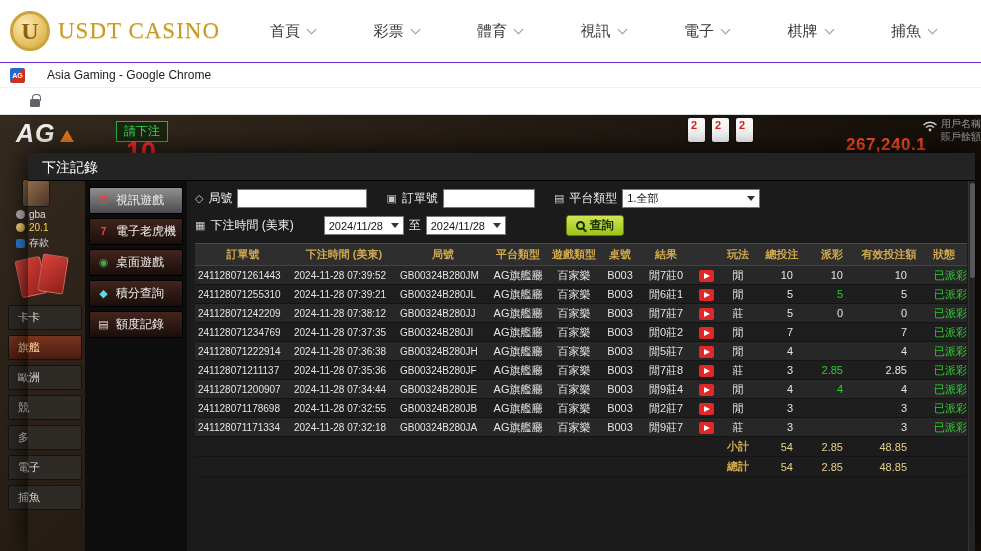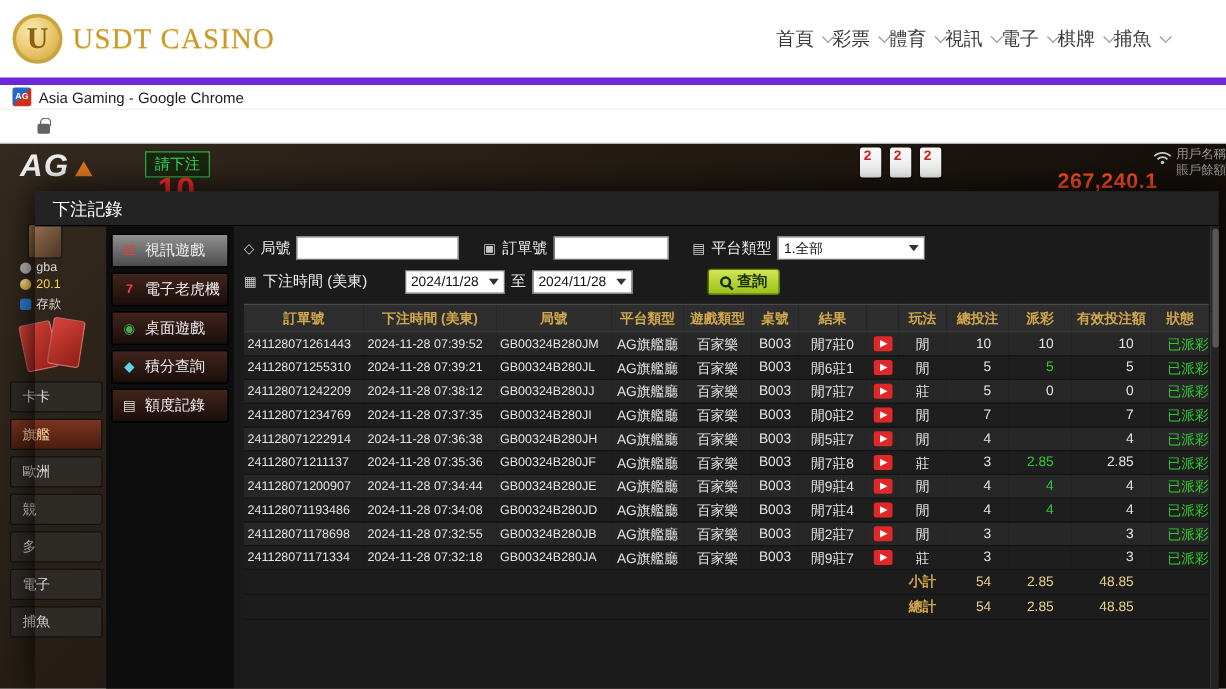--- a/index.html
+++ b/index.html
@@ -7,28 +7,28 @@
   body{font-family:"Liberation Sans",sans-serif;background:#fff}
 
   
   .site-header{height:62px;background:#fff;display:flex;align-items:center;padding:0 10px}
   .logo{display:flex;align-items:center;gap:8px;width:225px;cursor:pointer}
   .logo-emblem{width:40px;height:40px;border-radius:50%;border:3px solid #caa43c;color:#8a6212;
     font-family:"Liberation Serif",serif;font-weight:bold;font-size:24px;display:flex;align-items:center;
     justify-content:center;background:radial-gradient(circle at 35% 30%,#fbe9b0,#e6c163 60%,#caa43c)}
   .logo-text{font-family:"Liberation Serif",serif;font-weight:normal;font-size:23px;letter-spacing:1px;color:#c9992b;
     text-shadow:0 1px 0 #f2d98a}
-  .site-nav{flex:1;display:flex;justify-content:flex-end;padding:0 35px}
+  .site-nav{flex:1;display:flex;justify-content:space-between;padding:0 35px}
   .nav-item{display:flex;align-items:center;gap:8px;font-size:15px;color:#3a3a3a;cursor:pointer}
   .chev{width:7px;height:7px;border-right:1.5px solid #9a9a9a;border-bottom:1.5px solid #9a9a9a;
     transform:rotate(45deg);margin-top:-4px}
 
   
-  .chrome-titlebar{height:25px;background:#fff;border-top:6px solid #6d28d9;display:flex;align-items:center;
-    gap:6px;padding:0 10px}
+  .chrome-titlebar{height:25px;background:#fff;border-top:1px solid #6d28d9;display:flex;align-items:center;
+    gap:22px;padding:0 10px}
   .favicon{width:15px;height:15px;border-radius:2px;background:linear-gradient(135deg,#2668c8 50%,#d03018 50%);
     color:#fff;font-size:7px;font-weight:bold;display:flex;align-items:center;justify-content:center}
   .window-title{font-size:12px;color:#1d1d1d}
   .chrome-addressbar{height:28px;background:#fff;border-bottom:1px solid #dcdcdc;border-top:1px solid #f0f0f0;
     display:flex;align-items:center;gap:11px;padding:0 12px 0 30px}
   .lock-icon{position:relative;width:10px;height:8px;background:#5f6368;border-radius:1.5px;margin-top:4px}
   .lock-icon::before{content:"";position:absolute;top:-5px;left:1.5px;width:7px;height:6px;
     border:1.5px solid #5f6368;border-bottom:none;border-radius:4px 4px 0 0}
   .url{font-size:13px;color:#202124;cursor:text}
 
@@ -77,21 +77,21 @@
   .mi-table{color:#3fae4a}.mi-diamond{color:#59d8e8}.mi-doc{color:#ddd}
   .content{flex:1;padding:8px 8px;background:#1b1b1b}
 
   .filter-row{display:flex;align-items:center;gap:5px;margin-bottom:7px;color:#eee;font-size:12px}
   .f-icon{color:#c8c8c8;font-size:11px}
   .f-input{height:19px;background:#fff;border:1px solid #777;font-size:11px;padding:0 3px}
   .inp-round{width:130px}
   .inp-order{width:92px}
   .f-select,.f-date{height:19px;background:#fff;border:1px solid #777;color:#111;font-size:11px;display:flex;
     align-items:center;justify-content:space-between;padding:0 4px;cursor:pointer}
-  .f-select{width:118px}
+  .f-select{width:138px}
   .f-date{width:80px}
   .dd-arrow{width:0;height:0;border-left:4px solid transparent;border-right:4px solid transparent;border-top:5px solid #333}
   .ml14{margin-left:14px}.ml25{margin-left:25px}.ml55{margin-left:55px}
   .search-btn{height:21px;padding:0 9px;display:flex;align-items:center;gap:5px;cursor:pointer;
     background:linear-gradient(180deg,#d3e455,#9cc21c);border:1px solid #647f00;border-radius:3px;
     color:#173000;font-size:12px;font-weight:bold}
   .mag-icon{position:relative;width:9px;height:9px;border:2px solid #173000;border-radius:50%;flex:none}
   .mag-icon::after{content:"";position:absolute;right:-4px;bottom:-3px;width:5px;height:2px;background:#173000;transform:rotate(45deg)}
 
   .bet-table{width:100%;border-collapse:collapse;table-layout:fixed;font-size:11px;color:#e4e4e4;margin-top:3px}
@@ -404,35 +404,20 @@
                 <td class="c-mid">B003</td>
                 <td class="c-mid">閒9莊4</td>
                 <td class="c-play"><span class="play-btn"></span></td>
                 <td class="c-mid">閒</td>
                 <td class="c-num">4</td>
                 <td class="c-num win">4</td>
                 <td class="c-num">4</td>
                 <td class="c-status">已派彩</td>
               </tr>
               <tr class="data-row">
-                <td class="c-order">241128071193486</td>
-                <td class="c-time">2024-11-28 07:34:08</td>
-                <td class="c-round">GB00324B280JD</td>
-                <td class="c-mid">AG旗艦廳</td>
-                <td class="c-mid">百家樂</td>
-                <td class="c-mid">B003</td>
-                <td class="c-mid">閒7莊4</td>
-                <td class="c-play"><span class="play-btn"></span></td>
-                <td class="c-mid">閒</td>
-                <td class="c-num">4</td>
-                <td class="c-num win">4</td>
-                <td class="c-num">4</td>
-                <td class="c-status">已派彩</td>
-              </tr>
-              <tr class="data-row">
                 <td class="c-order">241128071178698</td>
                 <td class="c-time">2024-11-28 07:32:55</td>
                 <td class="c-round">GB00324B280JB</td>
                 <td class="c-mid">AG旗艦廳</td>
                 <td class="c-mid">百家樂</td>
                 <td class="c-mid">B003</td>
                 <td class="c-mid">閒2莊7</td>
                 <td class="c-play"><span class="play-btn"></span></td>
                 <td class="c-mid">閒</td>
                 <td class="c-num">3</td>

